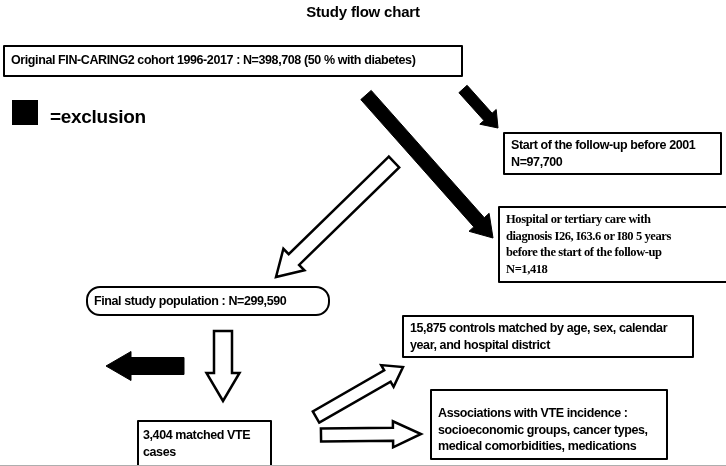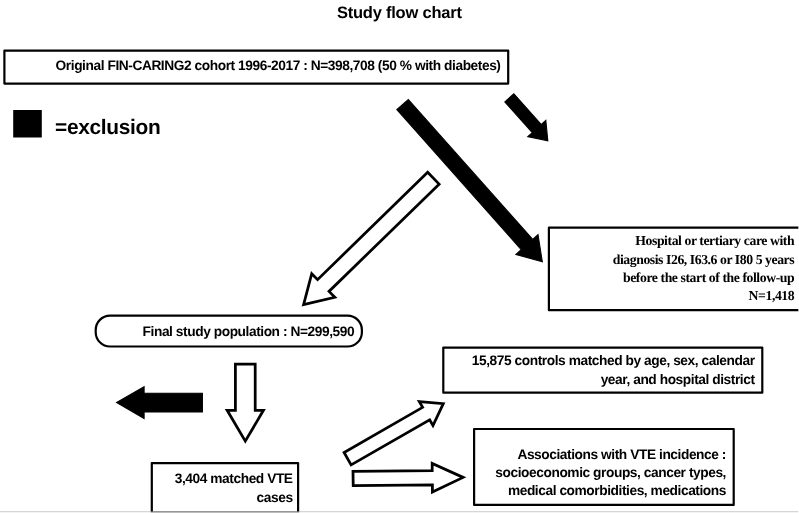--- a/index.html
+++ b/index.html
@@ -7,21 +7,21 @@
     position:relative;width:726px;height:466px;background:#ffffff;overflow:hidden;
     font-family:"Liberation Sans",sans-serif;color:#000;
   }
   .title{
     position:absolute;left:0;top:3px;width:726px;text-align:center;
     font-size:15px;font-weight:bold;letter-spacing:-0.2px;margin:0;
   }
   .node{
     position:absolute;box-sizing:border-box;border:2px solid #000;background:#fff;
     font-size:12.5px;font-weight:bold;letter-spacing:-0.4px;line-height:1.32;
-    padding:3px 6px;white-space:pre-line;border-radius:1px;text-align:right;
+    padding:3px 6px;white-space:pre-line;border-radius:1px;
   }
   .node.thick{border-width:2.5px;}
   #node-cohort{left:3px;top:45px;width:460px;min-height:32px;padding-top:5px;}
   #node-followup{left:503px;top:132px;width:219px;min-height:40px;}
   #node-hospital{left:498px;top:206px;width:232px;min-height:77px;font-family:Liberation Serif, serif;}
   #node-final{left:86px;top:286px;width:244px;min-height:30px;padding-top:5px;border-radius:14px;}
   #node-unmatched{left:7px;top:342px;width:83px;min-height:64px;}
   #node-matched{left:137px;top:420px;width:135px;min-height:42px;padding:5px 4px;}
   #node-controls{left:402px;top:315px;width:292px;min-height:43px;}
   #node-associations{left:430px;top:389px;width:238px;min-height:71px;padding-top:14px;}
@@ -42,20 +42,22 @@
       <polygon points="458.9,92.7 483.9,120.5 479.8,124.2 498,128 496.2,109.5 492.1,113.2 467.1,85.3" fill="#000000" stroke="#000000" stroke-width="1" stroke-linejoin="miter"></polygon>
       <polygon points="360.8,99.6 473.8,226.9 469,231.3 493,238 489.1,213.3 484.3,217.7 371.2,90.4" fill="#000000" stroke="#000000" stroke-width="1" stroke-linejoin="miter"></polygon>
       <polygon points="388.8,156.6 288.7,254.2 283.4,248.8 276,277 304.4,270.3 299.1,264.9 399.2,167.4" fill="#ffffff" stroke="#000000" stroke-width="2.5" stroke-linejoin="miter"></polygon>
       <polygon points="184,357.5 131,357.5 131,351.5 106,366 131,380.5 131,374.5 184,374.5" fill="#000000" stroke="#000000" stroke-width="1" stroke-linejoin="miter"></polygon>
       <polygon points="214,331 214,373 206.5,373 223,401 239.5,373 232,373 232,331" fill="#ffffff" stroke="#000000" stroke-width="2.5" stroke-linejoin="miter"></polygon>
       <polygon points="319.2,422.6 390.6,381.6 393.6,386.8 403,367 381.2,365.1 384.2,370.3 312.8,411.4" fill="#ffffff" stroke="#000000" stroke-width="2.5" stroke-linejoin="miter"></polygon>
       <polygon points="321.1,441.5 393.1,440.8 393.1,447.3 421,434 392.9,421.3 392.9,427.8 320.9,428.5" fill="#ffffff" stroke="#000000" stroke-width="2.5" stroke-linejoin="miter"></polygon>
     </svg>
 
   <div class="node" id="node-cohort">Original FIN-CARING2 cohort 1996-2017 : N=398,708 (50 % with diabetes)</div>
+  <div class="node" id="node-followup">Start of the follow-up before 2001
+N=97,700</div>
   <div class="node" id="node-hospital">Hospital or tertiary care with
 diagnosis I26, I63.6 or I80 5 years
 before the start of the follow-up
 N=1,418</div>
   <div class="node" id="node-final">Final study population : N=299,590</div>
   <div class="node" id="node-matched">3,404 matched VTE
 cases</div>
   <div class="node" id="node-controls">15,875 controls matched by age, sex, calendar
 year, and hospital district</div>
   <div class="node thick" id="node-associations">Associations with VTE incidence :

